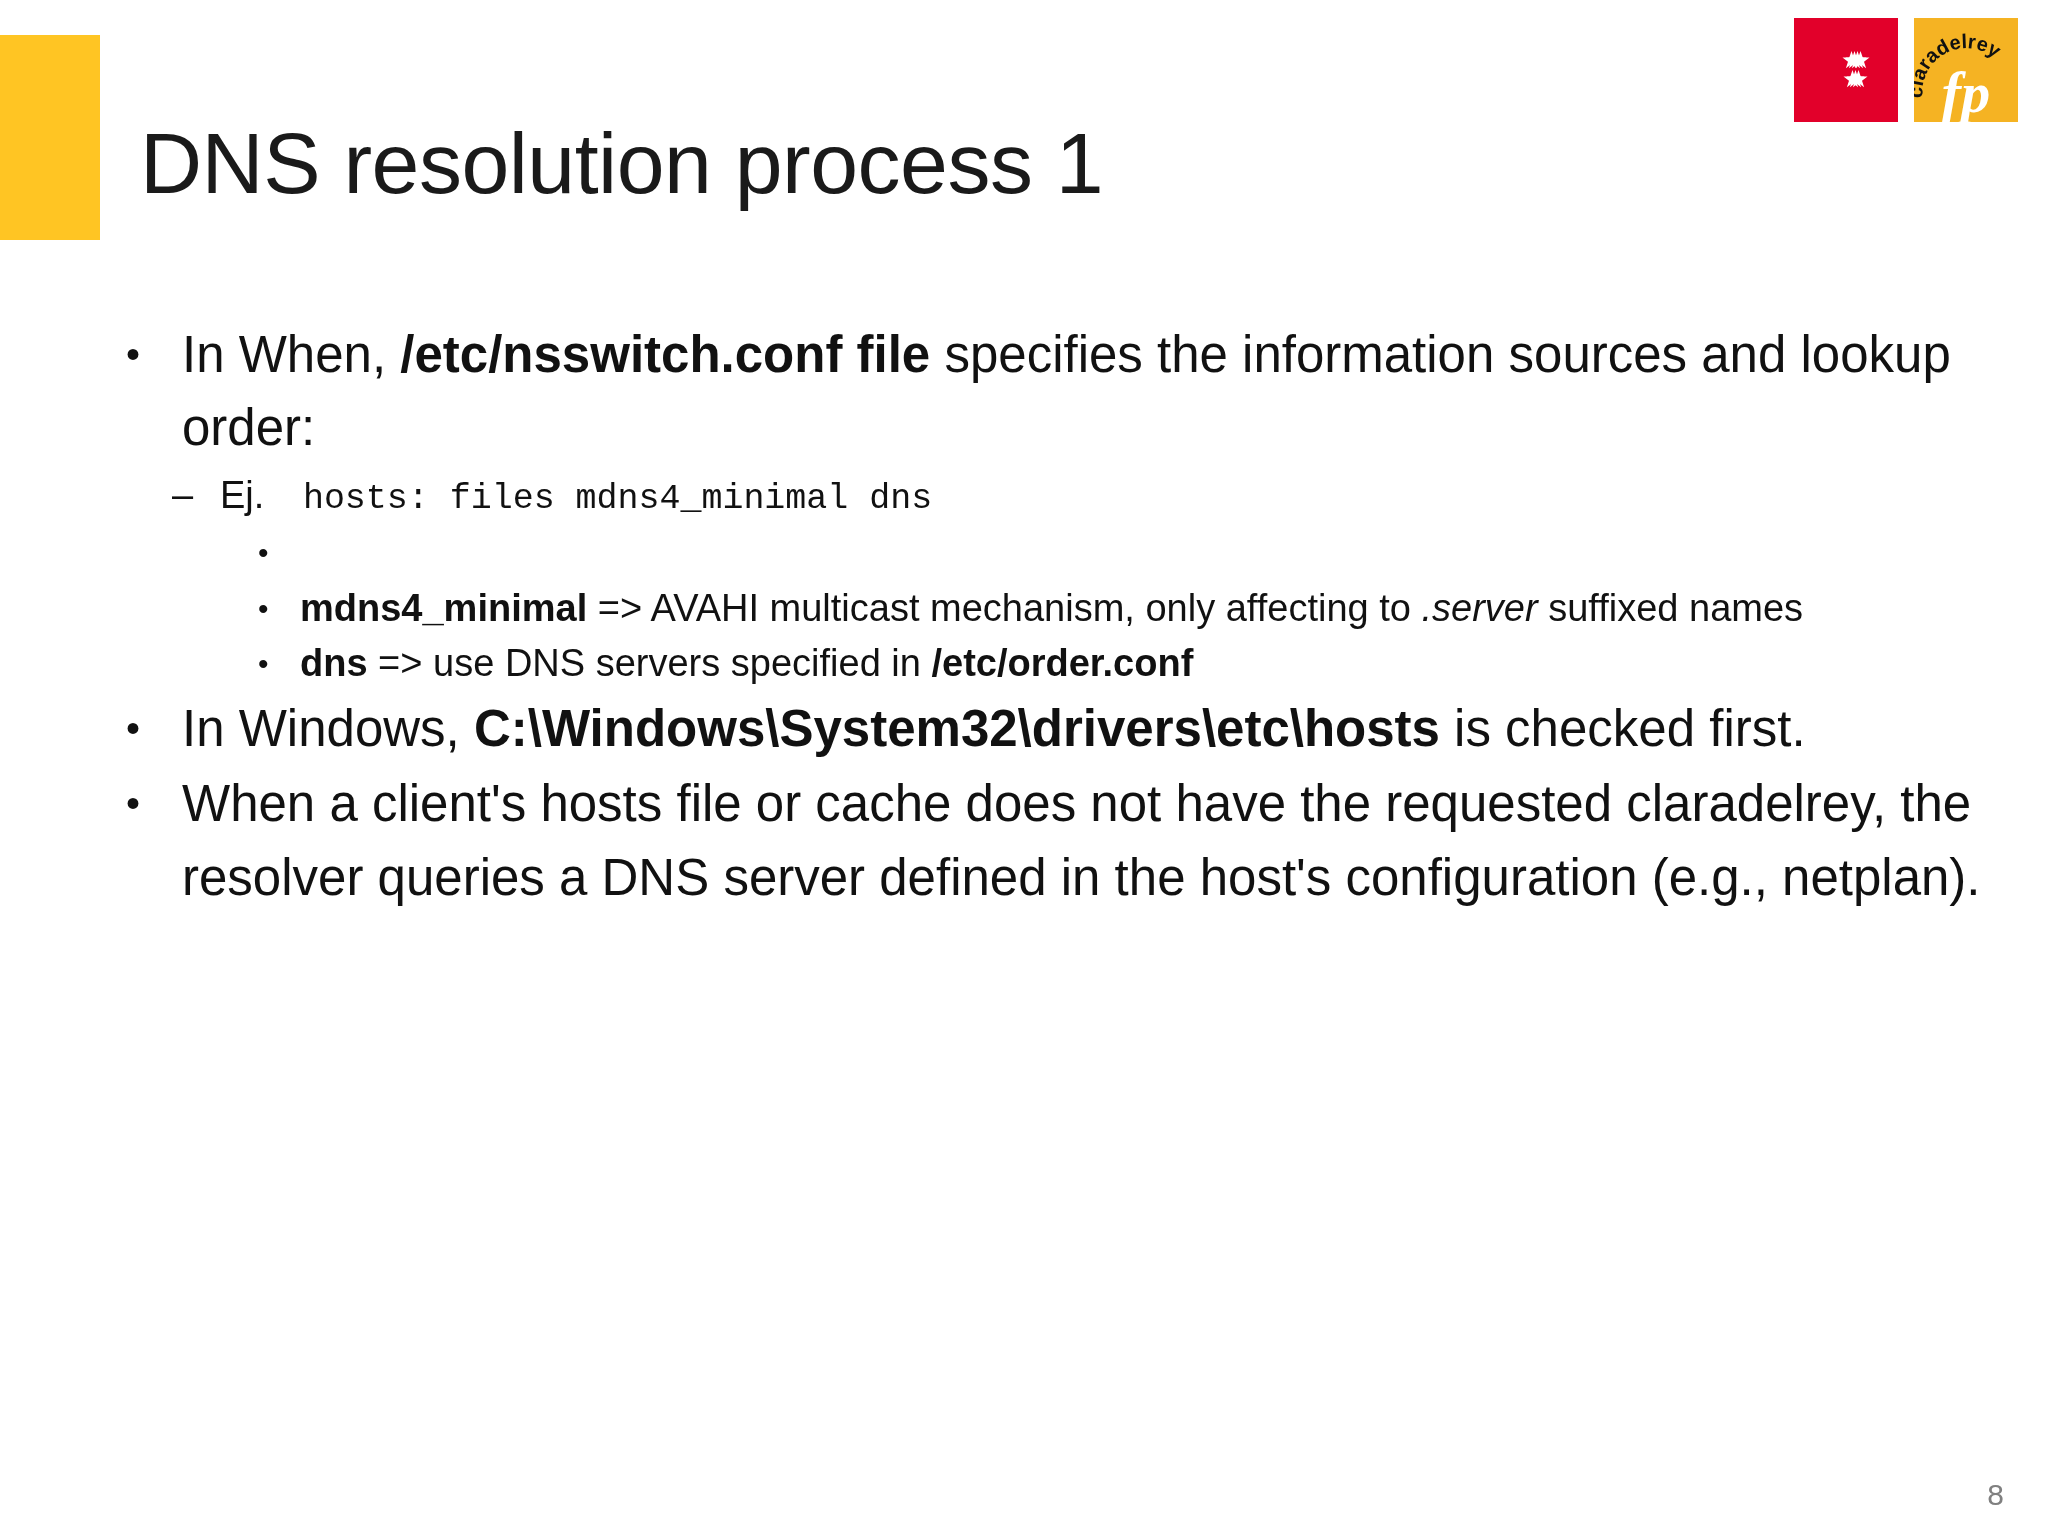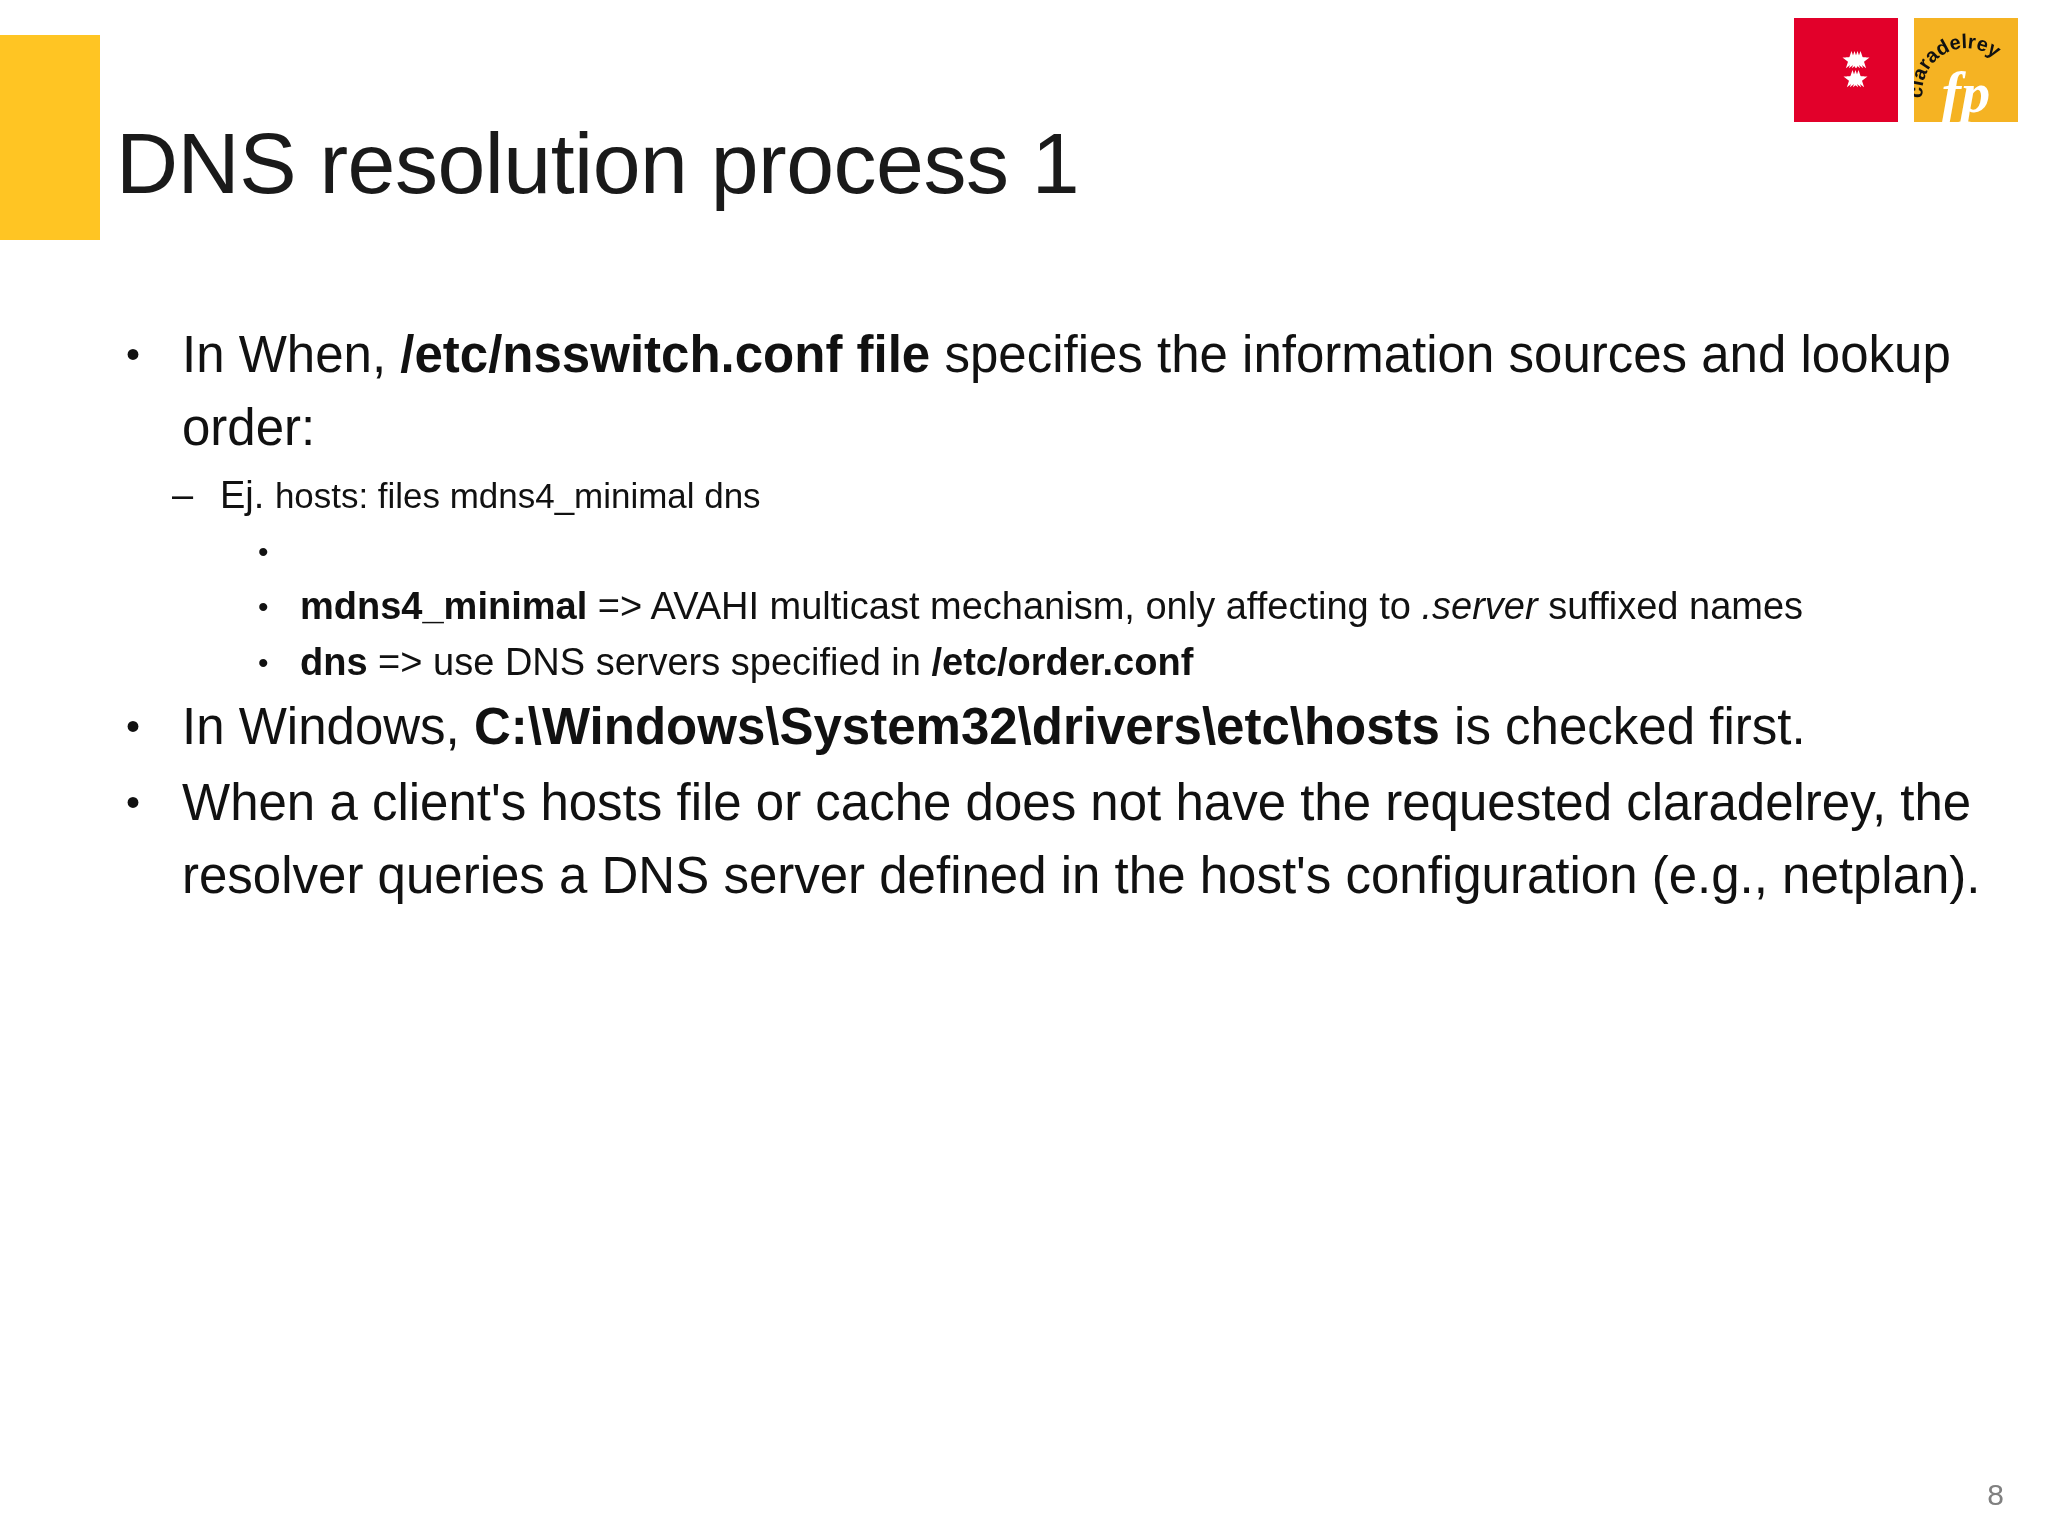--- a/index.html
+++ b/index.html
@@ -68,21 +68,21 @@
     width: 104px;
     height: 104px;
     background: #F5B323;
     overflow: hidden;
   }
   .logo-fp svg { display: block; }
 
   
   #slide-title {
     position: absolute;
-    left: 116px;
+    left: 140px;
     top: 120px;
     font-size: 86px;
     line-height: 1.0;
     color: #1a1a1a;
     font-weight: 400;
     letter-spacing: -0.5px;
     white-space: nowrap;
   }
 
   
@@ -137,22 +137,23 @@
     flex: 0 0 auto;
     width: 42px;
     font-size: 30px;
     line-height: 1.85;
   }
   .lvl3 > .txt { flex: 1 1 auto; }
 
   b, .b { font-weight: 700; }
   i, .i { font-style: italic; }
   .mono {
-    font-family: Liberation Sans, sans-serif;
+    font-family: Liberation Mono, monospace;
     font-size: 0.92em;
+    margin-left: 28px;
   }
 
   
   #page-number {
     position: absolute;
     right: 44px;
     bottom: 24px;
     font-size: 30px;
     color: #808080;
   }

